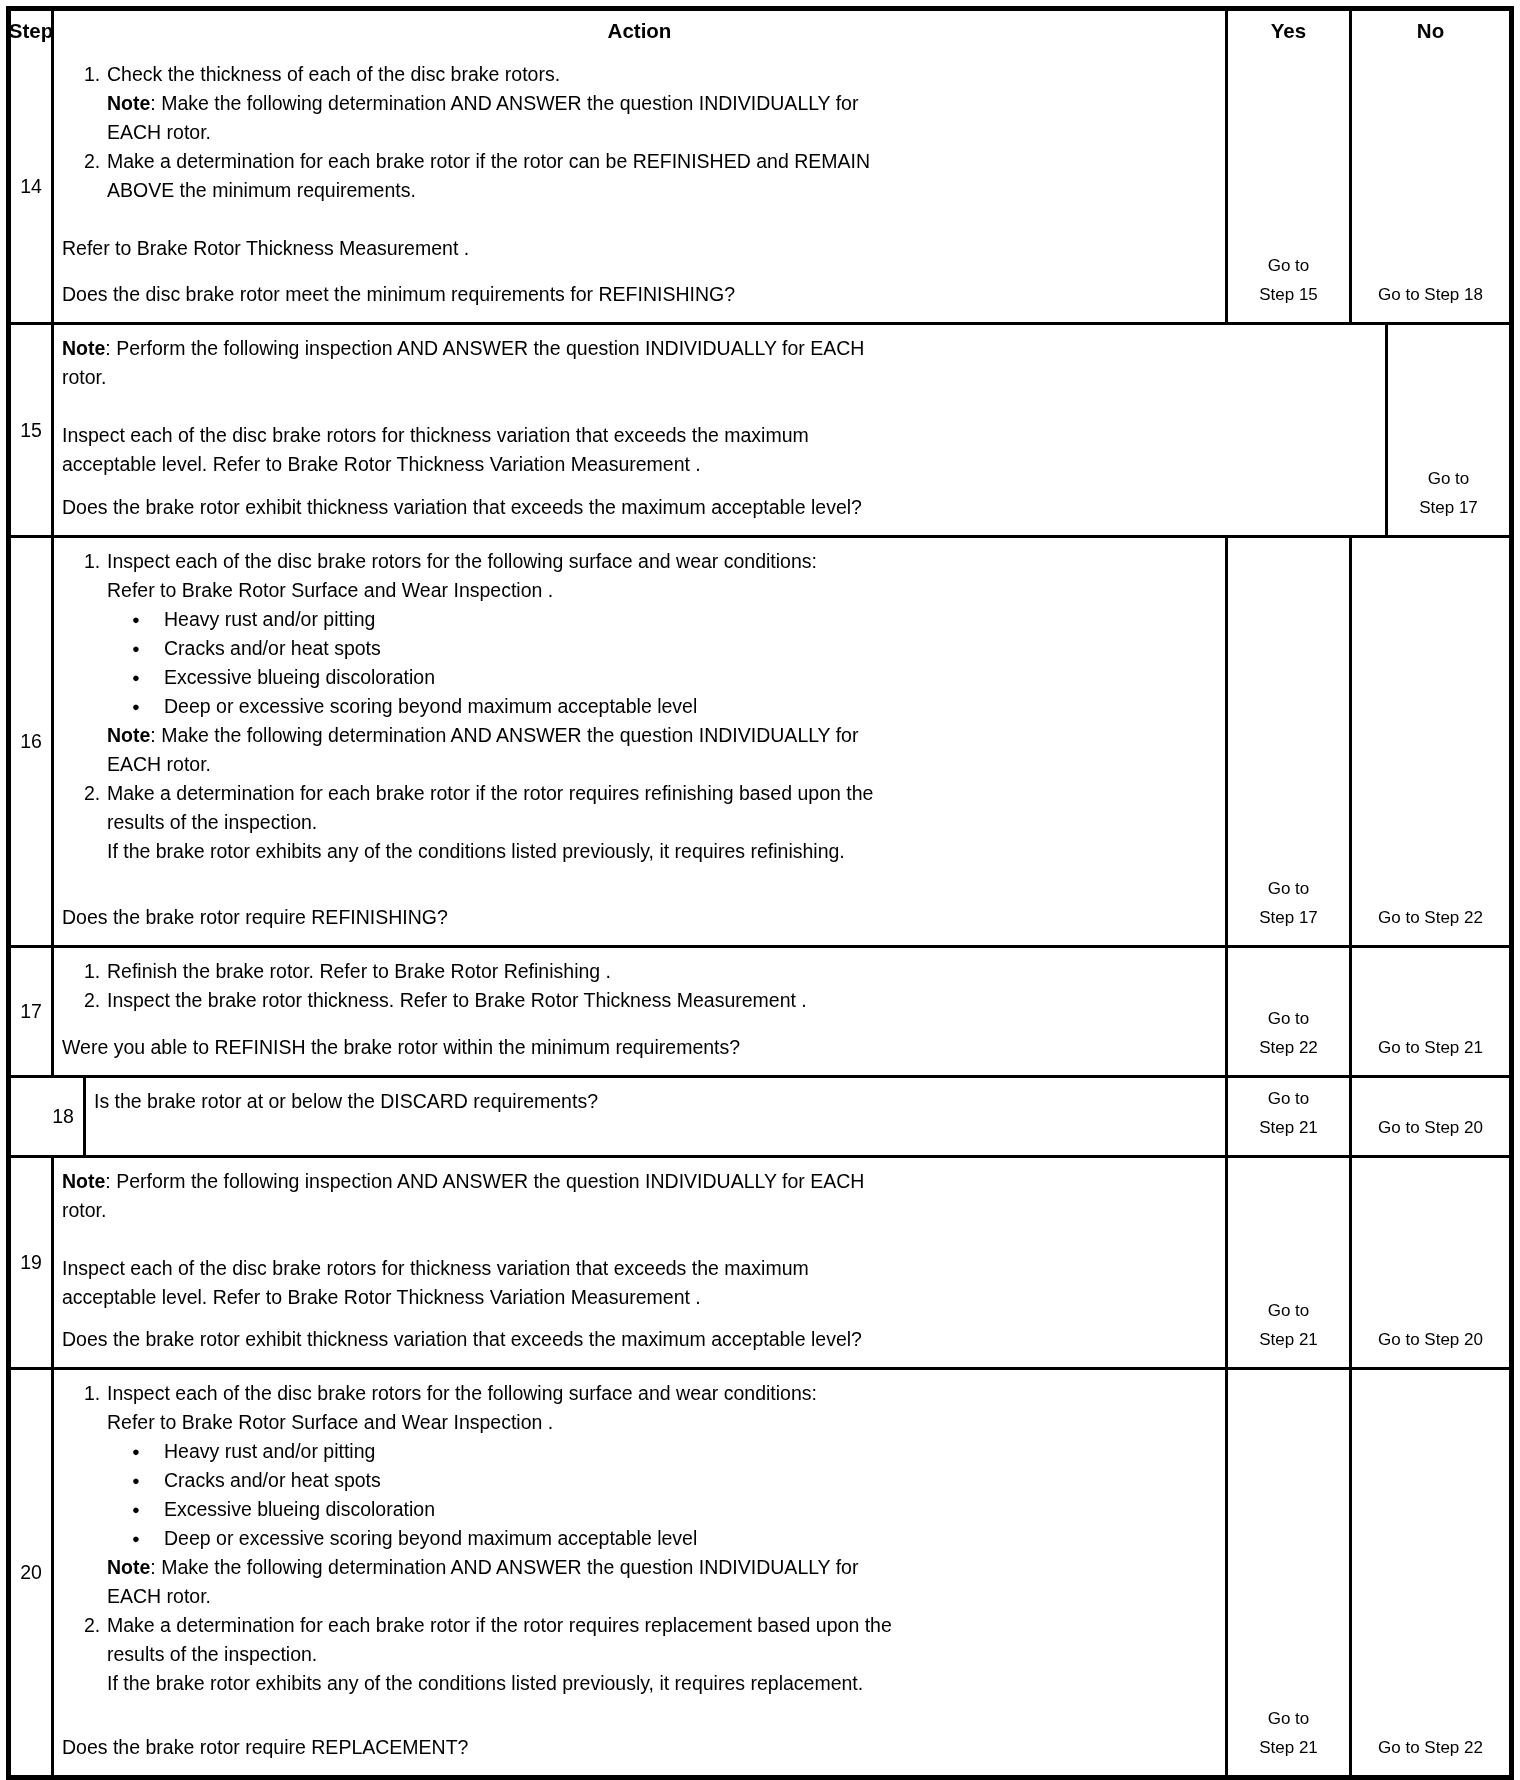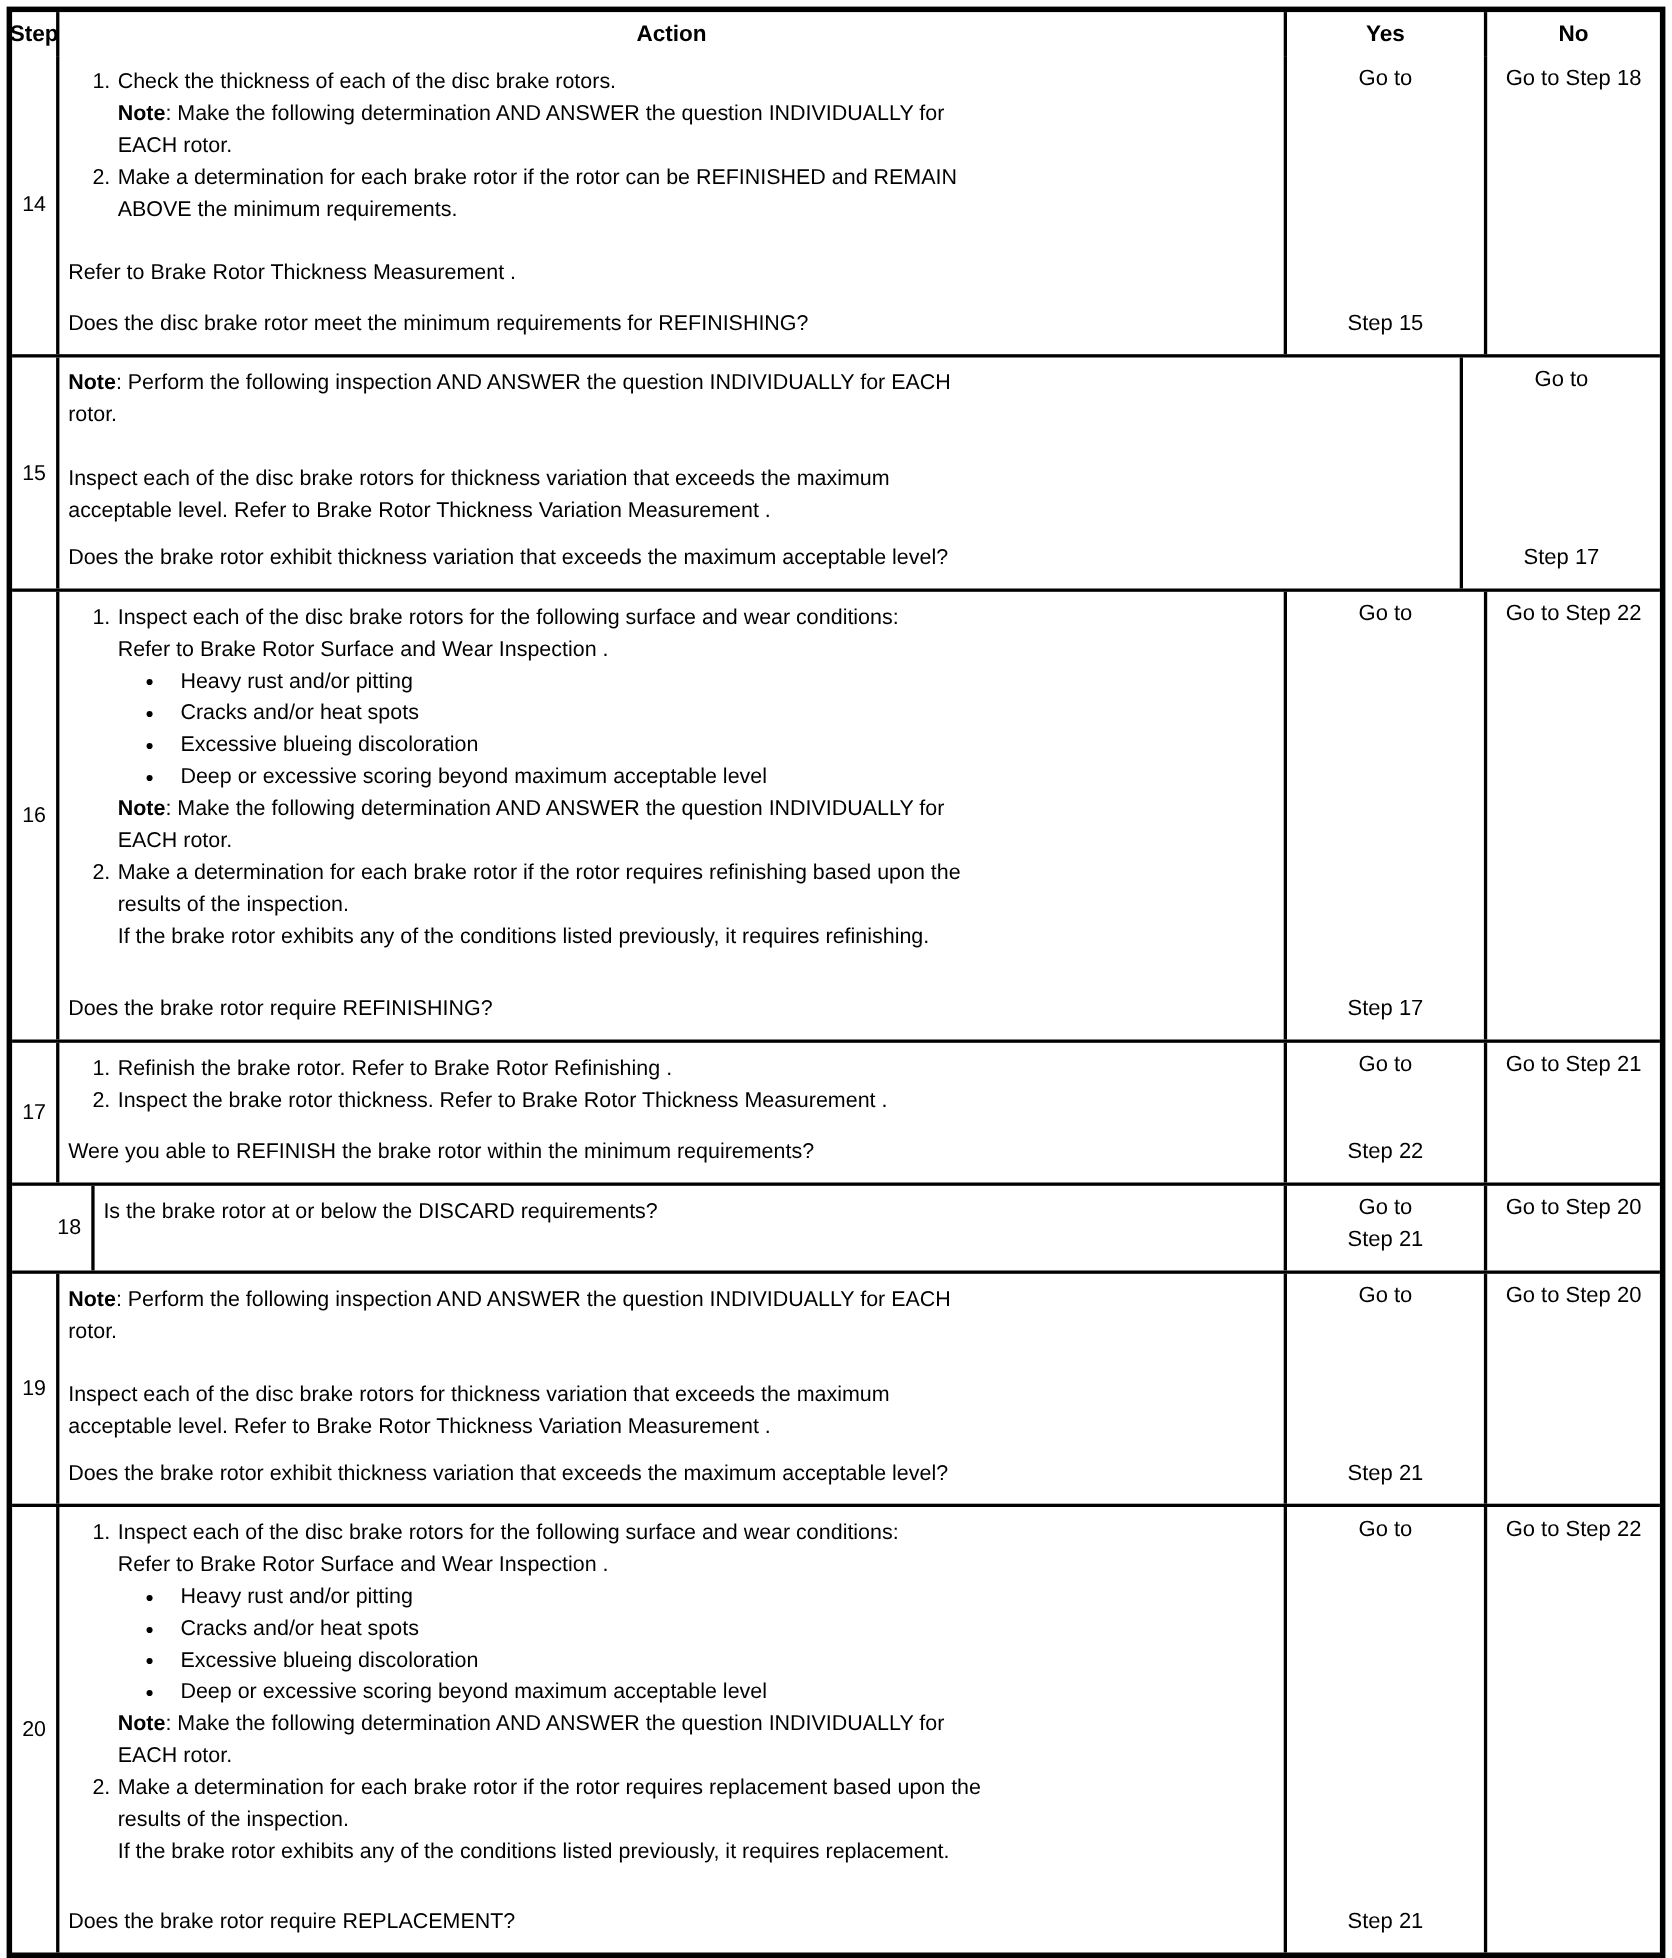--- a/index.html
+++ b/index.html
@@ -18,27 +18,27 @@
   .c-step{
     width:40px;flex:none;display:flex;align-items:center;justify-content:center;
     font-size:19.5px;line-height:29px;
   }
   .c-action{
     flex:1;border-left:3px solid #000;
     display:flex;flex-direction:column;
     padding:9px 12px 13px 8px;
     font-size:19.5px;line-height:29px;
   }
-  .c-yes{width:182px;}
+  .c-yes{width:124px;}
   .c-no{width:160px;}
   .c-yes,.c-no{
     flex:none;border-left:3px solid #000;
-    display:flex;flex-direction:column;justify-content:space-between;align-items:center;
+    display:flex;flex-direction:column;justify-content:flex-end;align-items:center;
     text-align:center;padding:6px 4px 13px 4px;
-    font-size:20px;line-height:29px;
+    font-size:17px;line-height:29px;
   }
   .thead{min-height:40px;font-weight:bold;}
   .thead .cell{
     display:flex;align-items:center;justify-content:center;
     font-size:20.5px;line-height:24px;padding:0;
   }
   .num-block{display:flex;}
   .num-label{margin-left:22px;width:23px;flex:none;}
   .num-content{flex:1;min-width:0;}
   .line{white-space:pre-wrap;}

